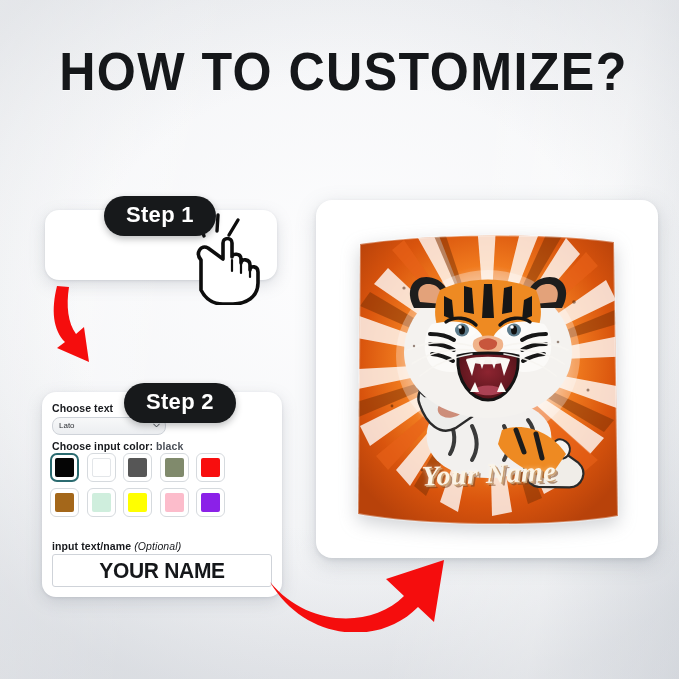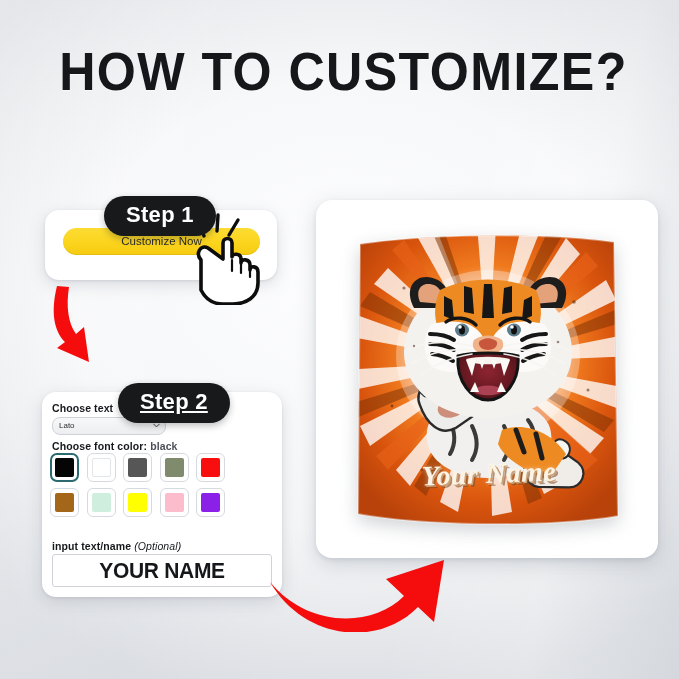--- a/index.html
+++ b/index.html
@@ -39,21 +39,21 @@
   .badge{
     position:absolute;z-index:9;
     background:#17191b;color:#fff;border-radius:999px;
     font-size:22px;font-weight:600;letter-spacing:.3px;
     padding:6px 22px 8px;
     box-shadow:0 3px 7px rgba(20,24,30,.28);
     white-space:nowrap;
     margin-top:36px;
   }
   #badge1{left:104px;top:160px;}
-  #badge2{left:118px;top:347px;text-decoration:underline;}
+  #badge2{left:124px;top:347px;}
   #badge3{left:417px;top:160px;}
 
   
   .card{
     position:absolute;background:#fff;border-radius:14px;
     box-shadow:0 5px 16px rgba(110,118,132,.22),0 1px 3px rgba(110,118,132,.18);
     z-index:4;
   }
   #card1{left:45px;top:210px;width:232px;height:70px;}
   #card2{left:42px;top:392px;width:240px;height:205px;}
@@ -143,23 +143,20 @@
 </head>
 <body>
 
 <div class="stage">
 
   <div class="title">HOW TO CUSTOMIZE?</div>
 
   <div class="badge" id="badge1">Step 1</div>
   <div class="card" id="card1"></div>
 
-  <button class="cust-btn">
-    <span>Customize Now</span>
-  </button>
 
   <svg class="hand" viewBox="0 0 112 92">
     <g stroke="#0d0d0d" stroke-width="3.4" stroke-linecap="round" fill="none">
       <path d="M36 23 L30 5"></path>
       <path d="M49 18 L50 2"></path>
       <path d="M61 22 L70 7"></path>
     </g>
     <path d="M33 47 C27 40 33 31 40 35 L55 46 L55 30
              C55 24 64 24 64 30 L64 44
              C64 40 73 40 73 46 L73 50
@@ -184,21 +181,21 @@
   <div class="f-label" id="lbl-font">Choose text</div>
 
   <div class="select">
     <span class="sv">Lato</span>
     <svg class="chev" viewBox="0 0 10 10">
       <path d="M1 3 L5 7 L9 3" fill="none" stroke="#3a3f46" stroke-width="1.4" stroke-linecap="round"></path>
     </svg>
   </div>
 
   <div class="f-label" id="lbl-color">
-    <span>Choose font color:</span>
+    <span>Choose input color:</span>
     <span class="val">black</span>
   </div>
 
   <div class="swatches">
       <div class="srow">
         <div class="sw sel">
           <i style="background: rgb(5, 5, 5);"></i>
         </div>
         <div class="sw wht">
           <i style="background: rgb(255, 255, 255);"></i>

